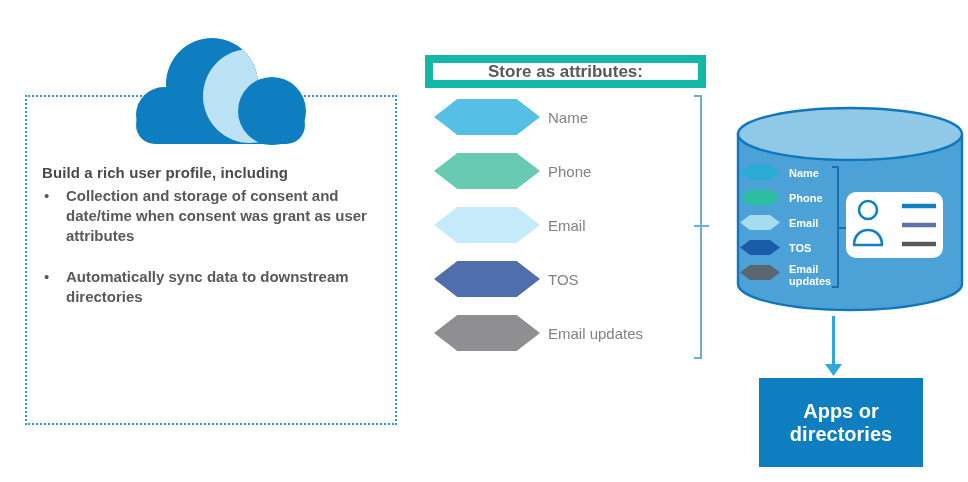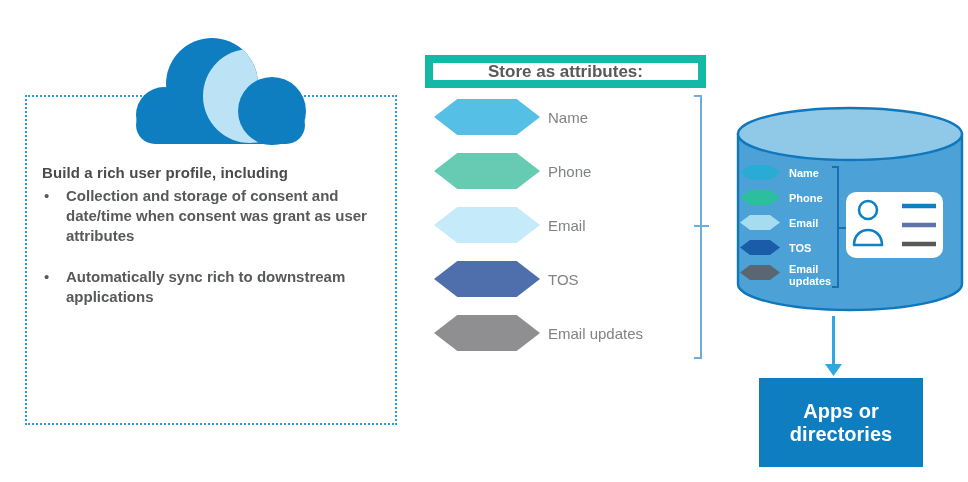--- a/index.html
+++ b/index.html
@@ -82,21 +82,21 @@
   </svg>
 
   <div class="profile-title">Build a rich user profile, including</div>
   <div class="bullets">
     <div class="bullet">
       <span class="marker">•</span>
       <span class="btxt">Collection and storage of consent and date/time when consent was grant as user attributes</span>
     </div>
     <div class="bullet">
       <span class="marker">•</span>
-      <span class="btxt">Automatically sync rich to downstream applications</span>
+      <span class="btxt">Automatically sync data to downstream directories</span>
     </div>
   </div>
 
   <div class="attr-title-box">
     <span class="attr-title">Store as attributes:</span>
   </div>
 
   <div class="hex" style="top: 99px; background: rgb(85, 191, 230);"></div>
   <div class="hex" style="top: 153px; background: rgb(102, 203, 178);"></div>
   <div class="hex" style="top: 207px; background: rgb(197, 235, 250);"></div>

